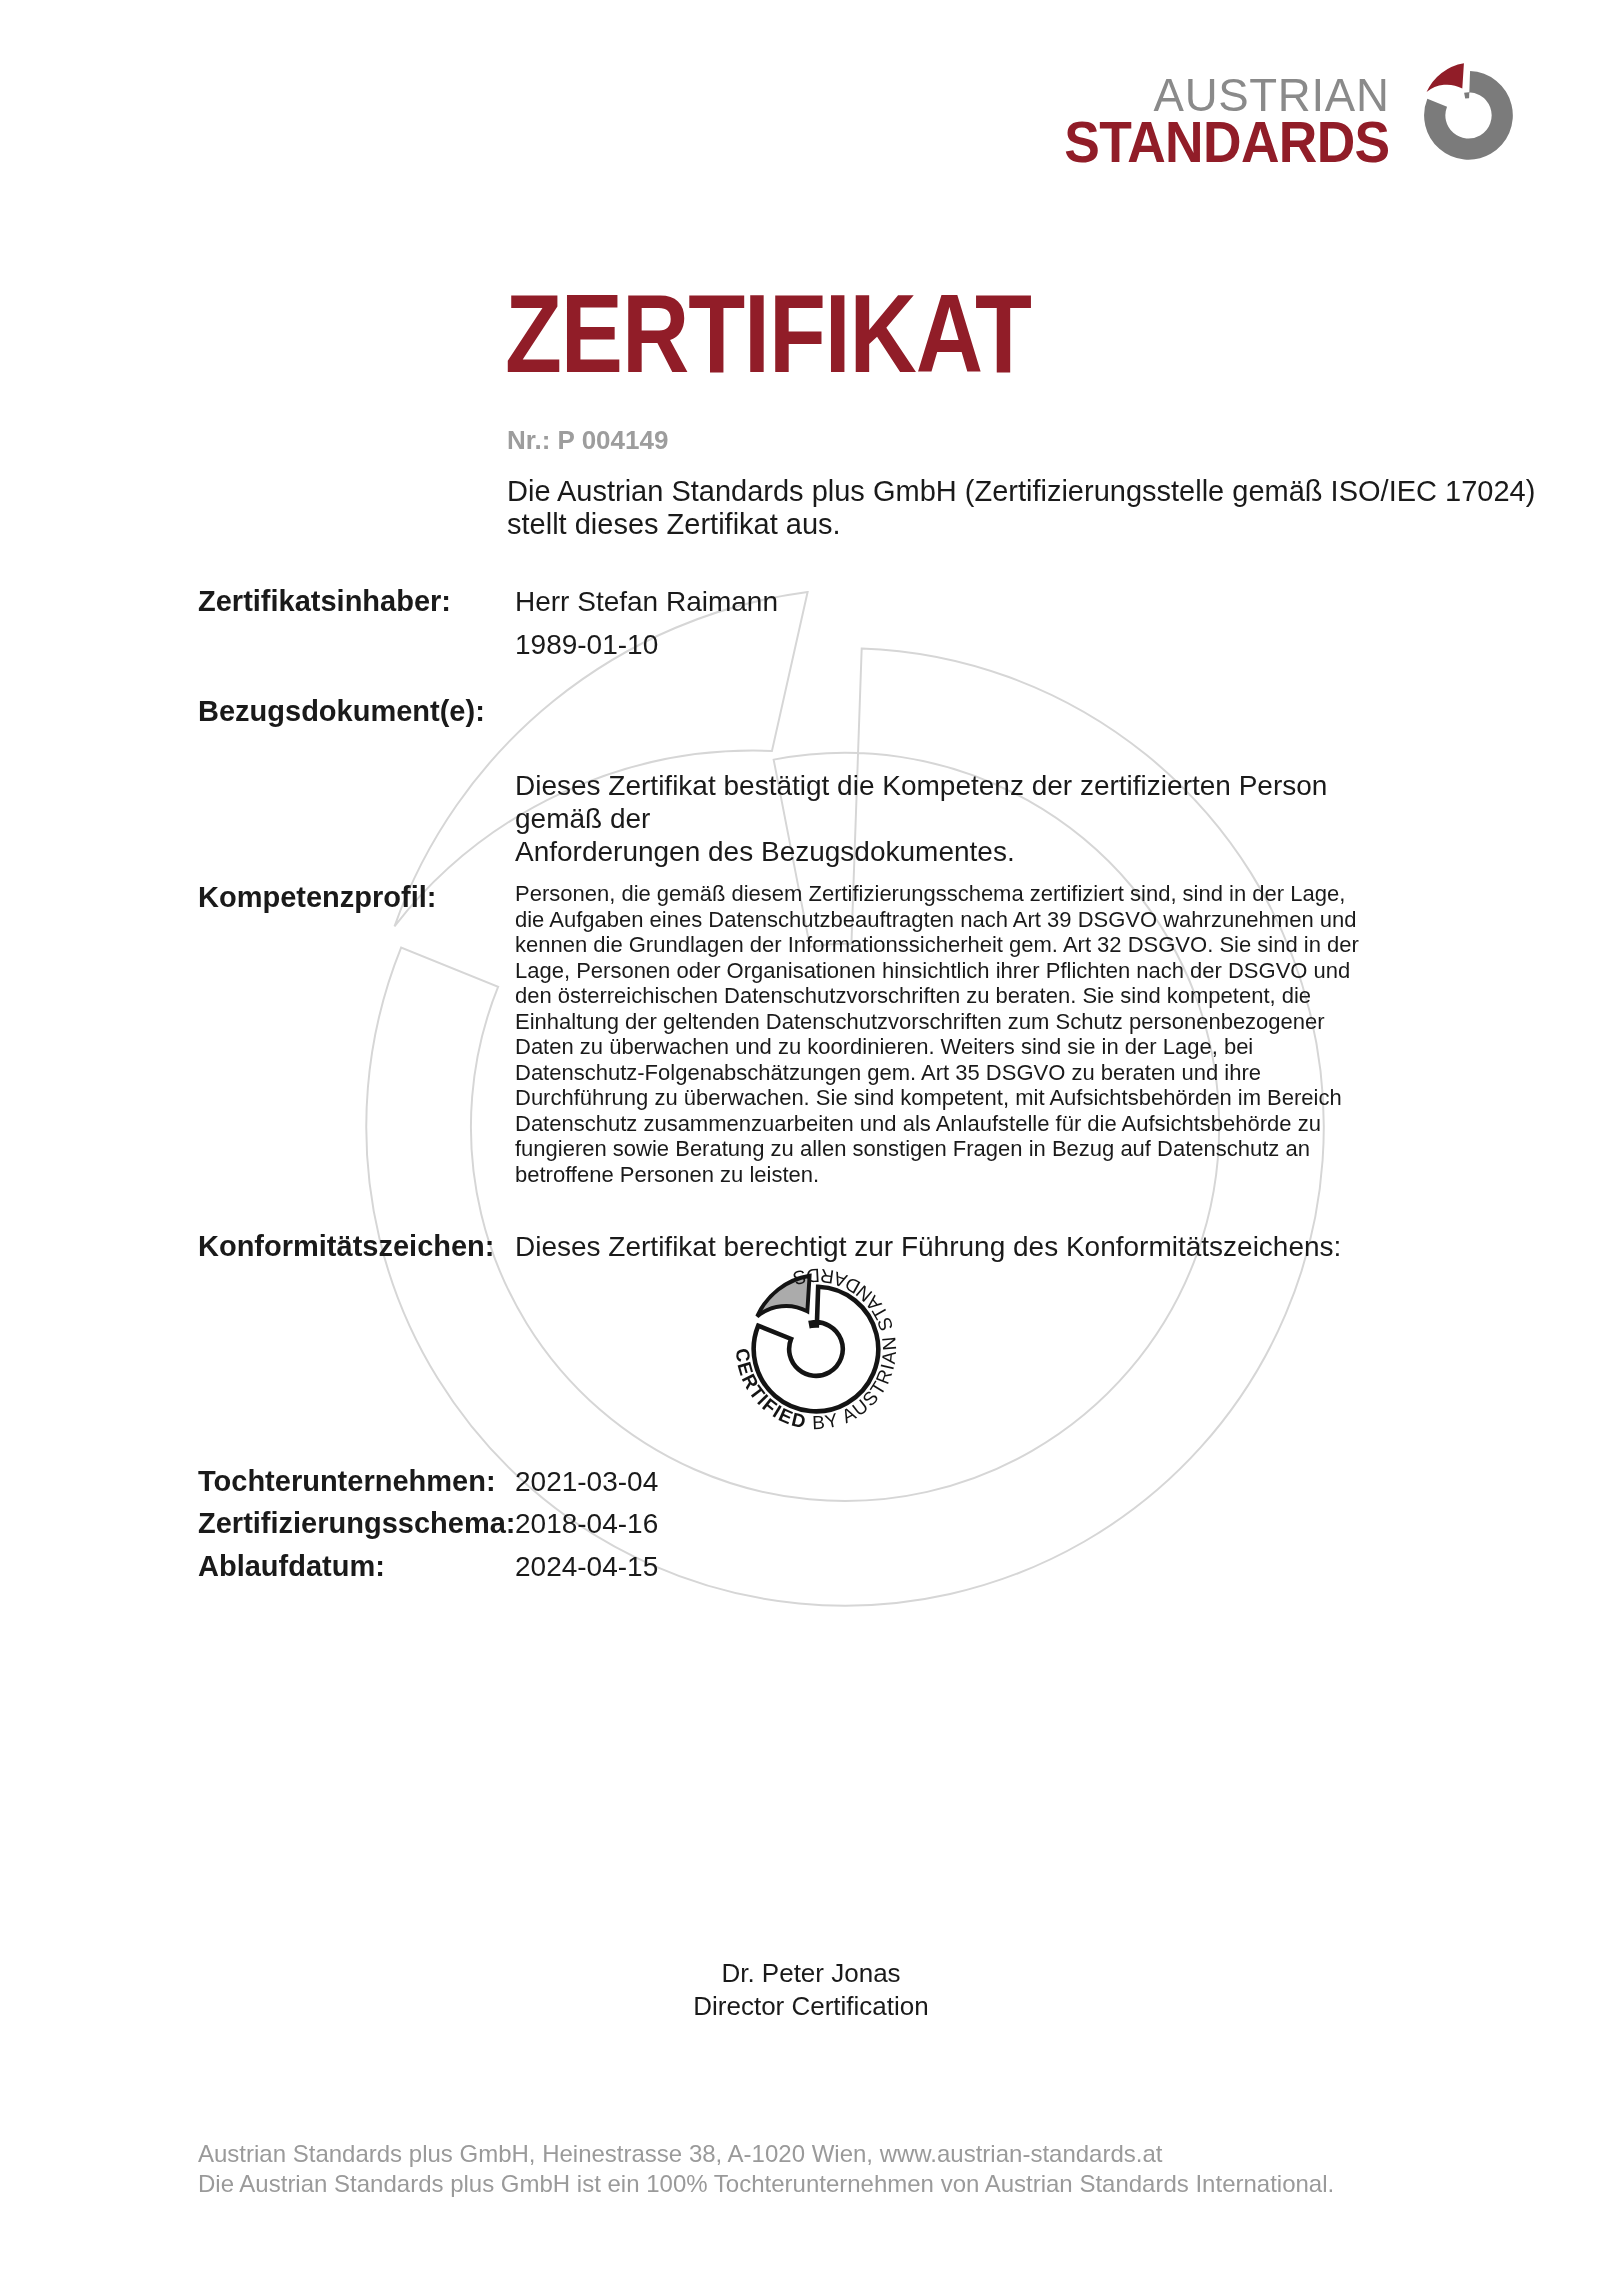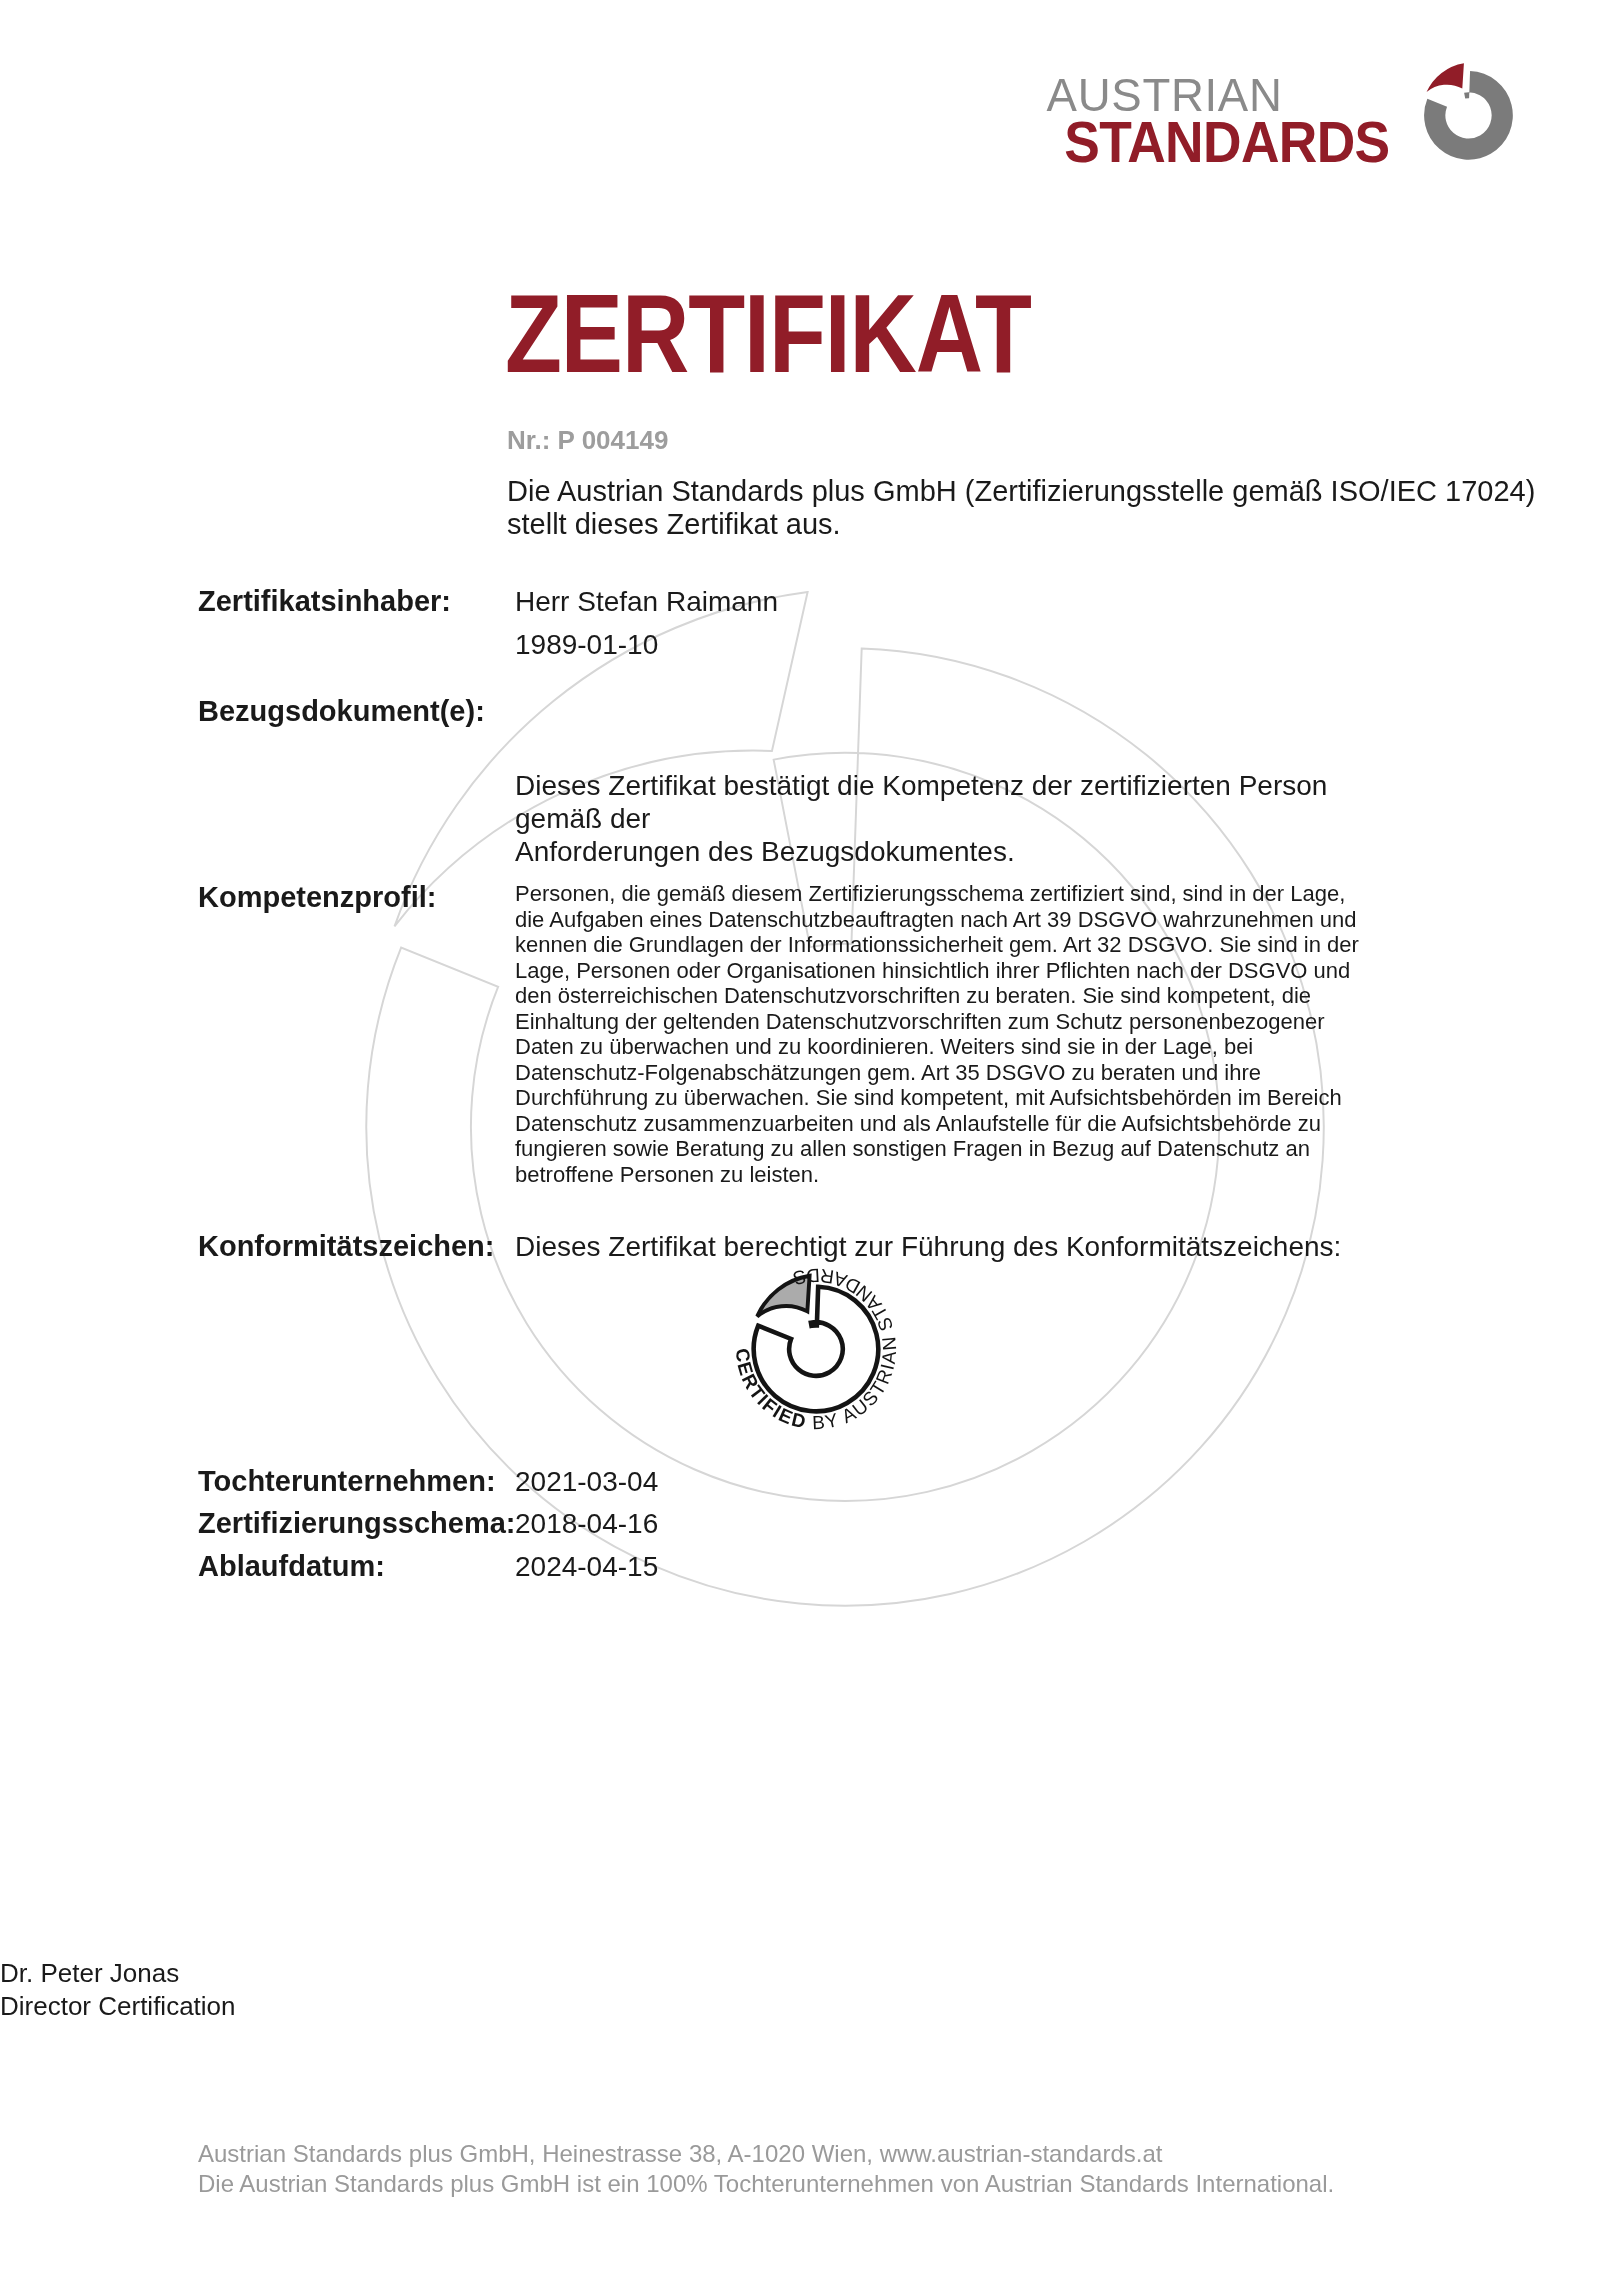--- a/index.html
+++ b/index.html
@@ -12,21 +12,21 @@
   body{font-family:"Liberation Sans","DejaVu Sans",sans-serif;color:var(--ink)}
   .page{position:relative;width:1622px;height:2295px;background:#ffffff;overflow:hidden}
 
   
   .watermark{position:absolute;left:0;top:0;width:1622px;height:2295px;z-index:0;pointer-events:none}
   .watermark path{fill:none;stroke:var(--wm);stroke-width:3}
 
   .content{position:absolute;left:0;top:0;width:100%;height:100%;z-index:1}
 
   
-  .brand{position:absolute;top:71px;right:232px;text-align:left;line-height:1}
+  .brand{position:absolute;top:71px;right:232px;text-align:right;line-height:1}
   .brand-line1{font-size:47px;color:var(--brand-gray);letter-spacing:0.7px;transform:scaleX(.97);transform-origin:right center}
   .brand-line2{font-size:58px;font-weight:bold;color:var(--maroon);letter-spacing:-0.7px;margin-top:-5.2px;transform:scaleX(.92);transform-origin:right center}
   .brand-icon{position:absolute;top:58px;left:1413px;width:111px;height:111px}
 
   
   .title{position:absolute;left:505px;top:276px;font-size:111px;font-weight:bold;color:var(--maroon);letter-spacing:-1.3px;transform:scaleX(.84);transform-origin:left top;line-height:1.05;white-space:nowrap}
   .cert-number{position:absolute;left:507px;top:425px;font-size:26px;font-weight:bold;color:var(--nr-gray)}
   .intro{position:absolute;left:507px;top:475px;font-size:29px;font-weight:normal;line-height:33px}
 
   .pre{white-space:pre-line}
@@ -40,21 +40,21 @@
 
   .seal{position:absolute;left:698px;top:1231px;width:236px;height:236px}
   .seal .ring{fill:#fff;stroke:#141414;stroke-width:7}
   .seal .wedge{fill:var(--seal-wedge);stroke:#141414;stroke-width:6}
   .seal text{font-family:"Liberation Sans",sans-serif;font-size:29px;letter-spacing:2.5px;fill:#141414}
   .seal .b{font-weight:bold}
 
   .brand-icon .ring{fill:var(--logo-gray)}
   .brand-icon .wedge{fill:var(--maroon)}
 
-  .signature{position:absolute;left:0;top:1957px;width:1622px;text-align:left;font-size:26px;line-height:33px}
+  .signature{position:absolute;left:0;top:1957px;width:1622px;text-align:center;font-size:26px;line-height:33px}
 
   .footer{position:absolute;left:198px;top:2139px;font-size:24px;line-height:30px;color:var(--footer-gray)}
 </style>
 </head>
 <body>
 
 <div class="page">
 
   <svg class="watermark" viewBox="0 0 2480 3509" aria-hidden="true">
     <path id="wm-ring" d="M 1317.5,991.4 A 732 732 0 0 1 1658.0,2356.9 A 732 732 0 0 1 613.3,1448.8 L 761.7,1508.7 A 572 572 0 0 0 1578.0,2218.4 A 572 572 0 0 0 1182.9,1161.5 L 1238.6,1448.1 A 280 280 0 0 1 1301.8,1443.2 Z"></path>

